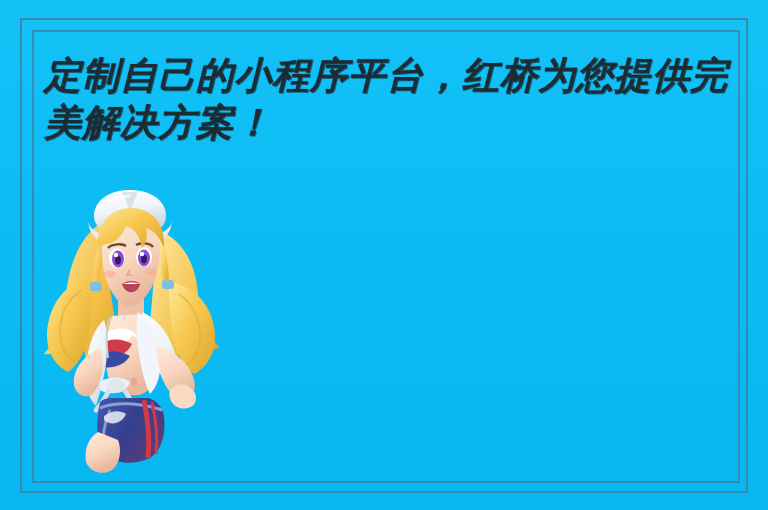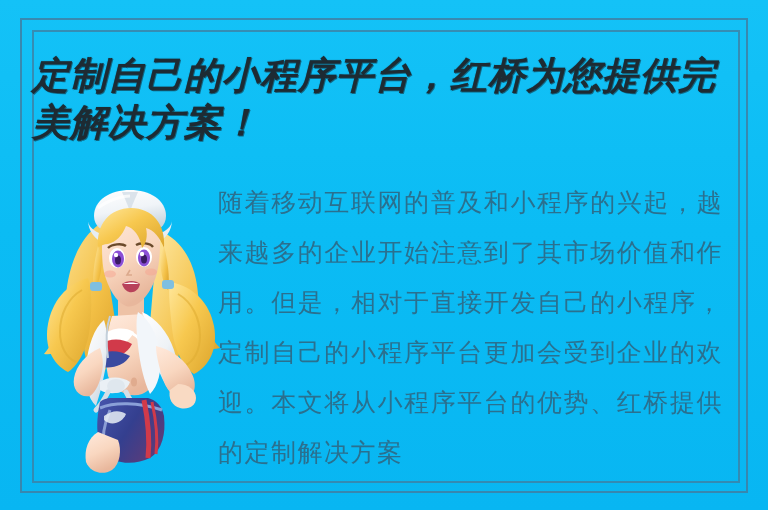--- a/index.html
+++ b/index.html
@@ -44,21 +44,21 @@
     height: 453px;
     border: 2px solid #3f7fa3;
     box-sizing: border-box;
     pointer-events: none;
     opacity: 0.8;
   }
 
   
   .headline {
     position: absolute;
-    left: 32px;
+    left: 44px;
     top: 52px;
     width: 700px;
     font-family: "DejaVu Serif", "Liberation Serif", serif;
     font-size: 37px;
     line-height: 47px;
     font-weight: 700;
     font-style: italic;
     color: #1d2b33;
     letter-spacing: 1px;
     text-shadow:
@@ -240,15 +240,14 @@
         <path d="M114 216 C118 234 120 252 118 268" fill="none" stroke="#d13a4a" stroke-width="3"></path>
         <path d="M72 224 C66 238 64 252 66 264" fill="none" stroke="#9fb2e2" stroke-width="3" opacity="0.8"></path>
         <path d="M66 230 C74 224 82 224 88 228 C84 238 72 240 66 234 Z" fill="#e8eef6" opacity="0.85"></path>
 
         <path d="M60 246 C50 252 46 264 48 276 C52 286 64 290 74 284
                  C82 278 84 264 80 254 Z" fill="url(#skinG)"></path>
       </g>
     </svg>
   </div>
 
-  <div class="body-copy">随着移动互联网的普及和小程序的兴起，越来越多的企业开始注意到了其市场价值和作用。但是，相对于直接开发自己的小程序，定制自己的小程序平台更加会受到企业的欢迎。本文将从小程序平台的优势、红桥提供的定制解决方案</div>
 
 </div>
 
 </body></html>

